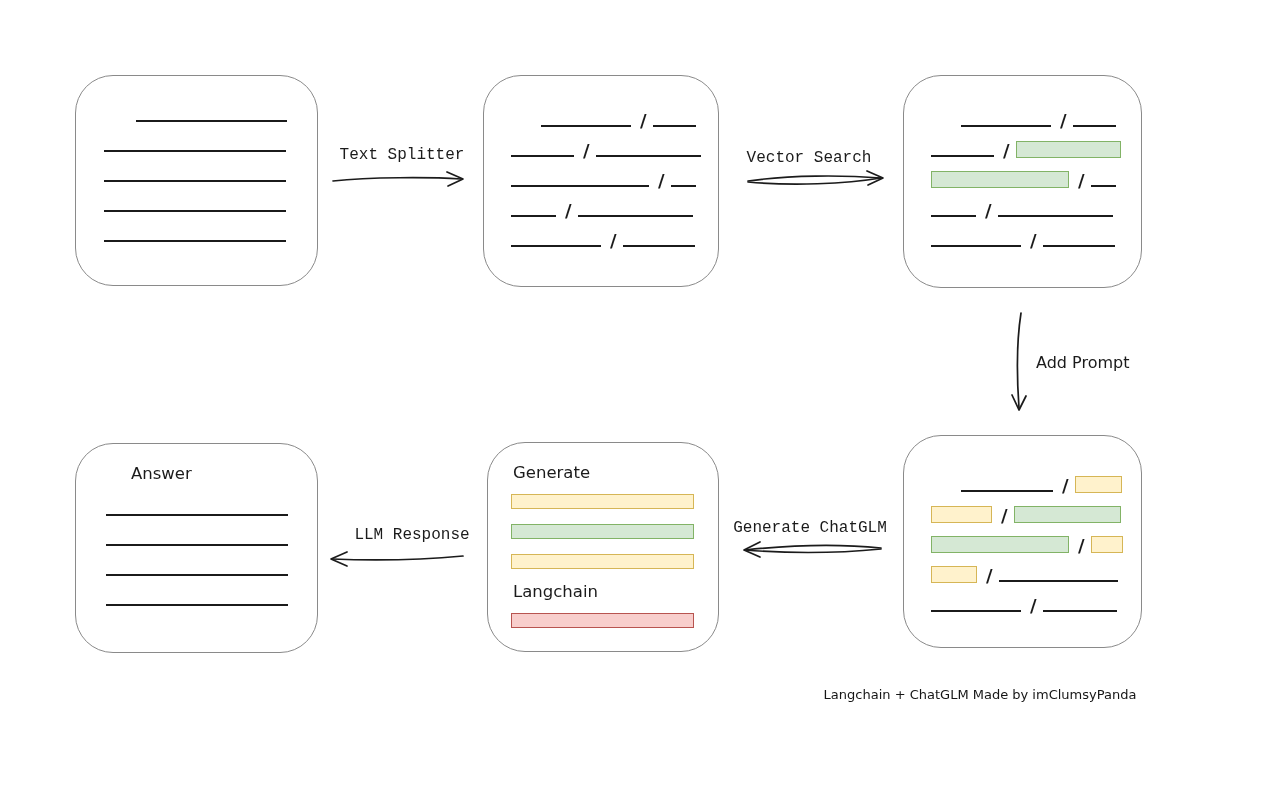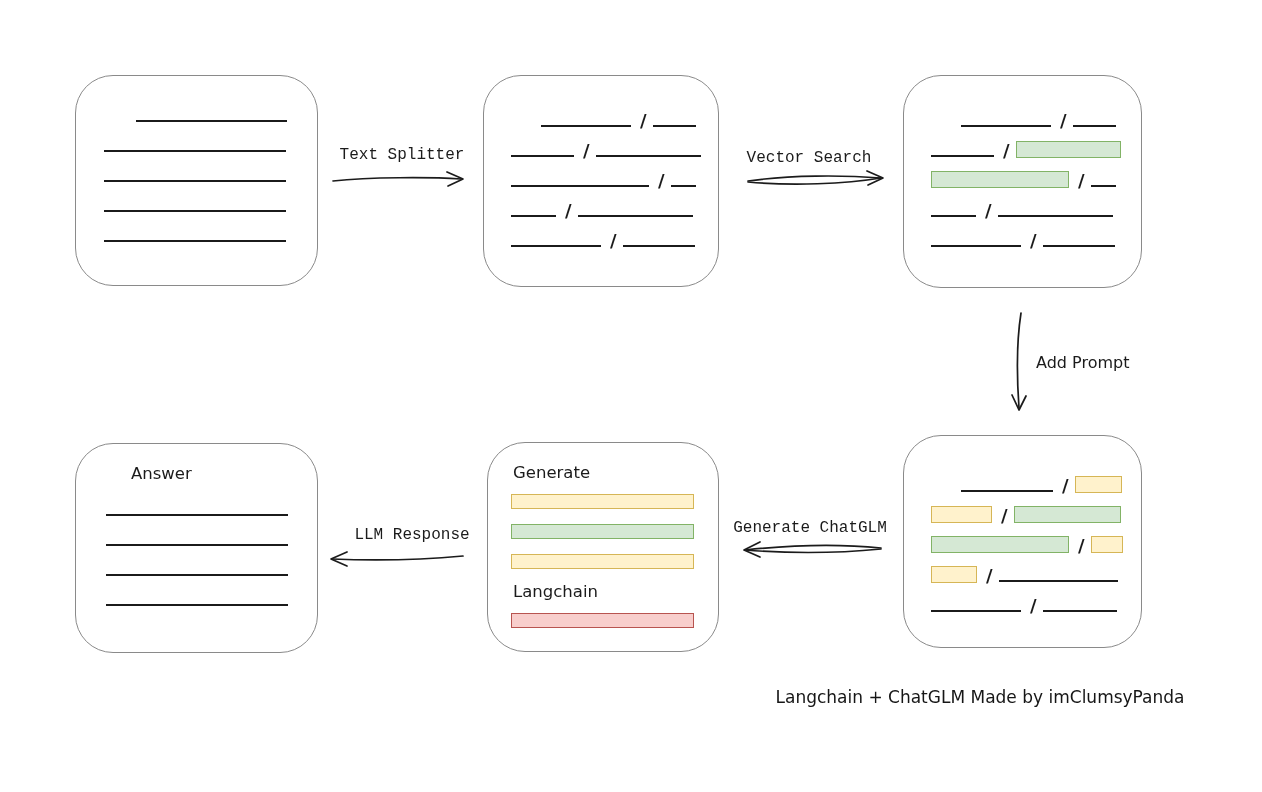--- a/index.html
+++ b/index.html
@@ -30,21 +30,21 @@
   .bar{width:183px;height:15px;box-sizing:border-box;margin-bottom:15px;border:1.5px solid;}
   .bar-yellow{background:#fff2cc;border-color:#d6b656;}
   .bar-green{background:#d5e8d4;border-color:#82b366;}
   .bar-red{background:#f8cecc;border-color:#b85450;}
   
   .flow-label{position:absolute;font-size:16px;white-space:nowrap;}
   .centered{transform:translateX(-50%);font-family:Liberation Mono, monospace;}
   #arrow-layer{position:absolute;left:0;top:0;pointer-events:none;}
   #caption{
     position:absolute;left:980px;top:687px;transform:translateX(-50%);
-    font-size:17px;white-space:nowrap;color:#161616;
+    font-size:13px;white-space:nowrap;color:#161616;
   }
 </style>
 </head>
 <body>
 
 <div id="canvas">
 
   <div class="box" style="left:75px;top:75px;width:243px;height:211px;">
     <div class="rows rows-doc">
         <div class="seg-row" style="padding-left: 32px;">

